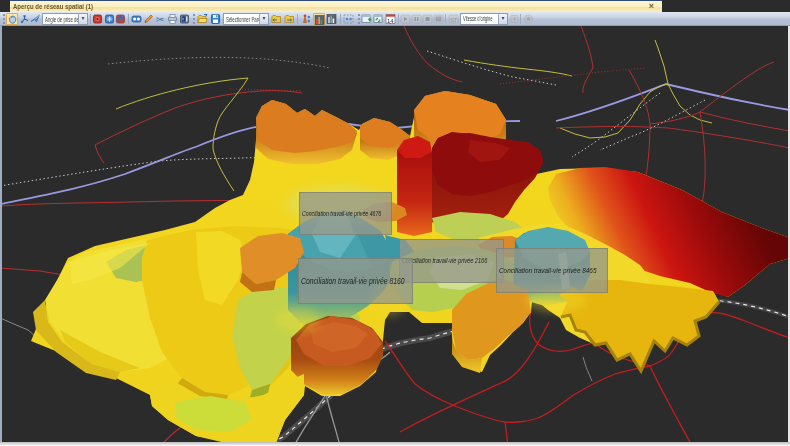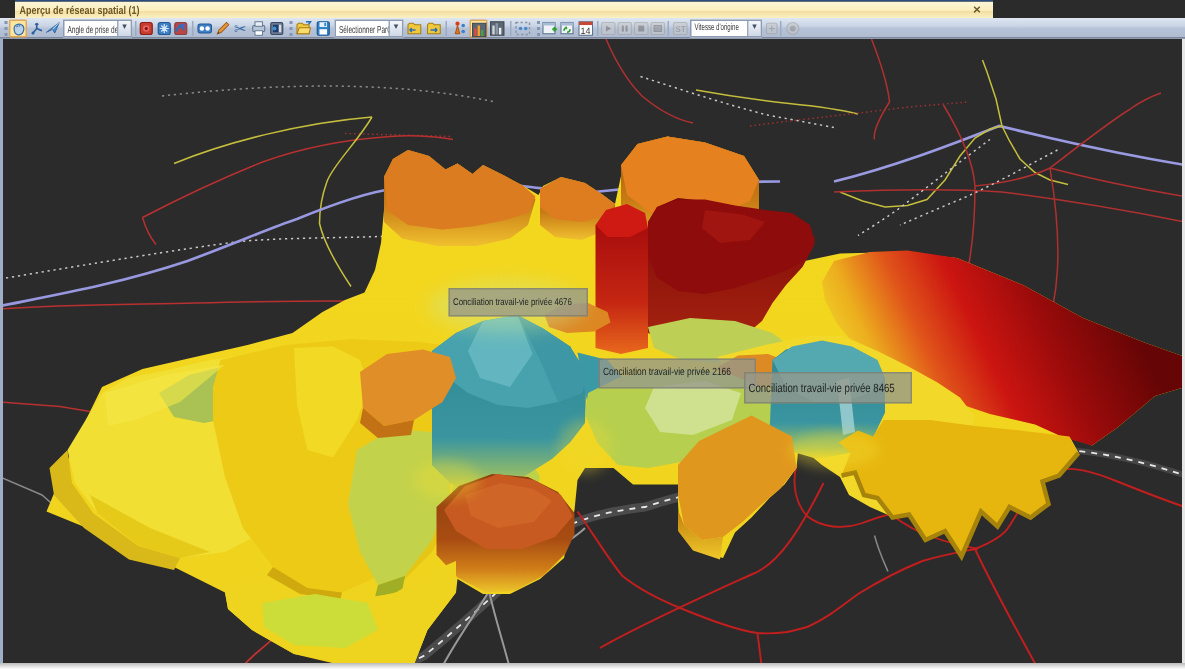--- a/index.html
+++ b/index.html
@@ -21,21 +21,21 @@
 .sel{background:#fbe6a0;border:1px solid #e0a858;border-radius:1px;}
 .combo{background:#fff;border:1px solid #8e9cb2;height:12px;color:#3a3a3a;
  padding:1px 0 0 2px;white-space:nowrap;overflow:hidden;}
 .combo .tx{display:inline-block;transform:scale(0.58,0.9);transform-origin:0 50%;}
 .combo .arr{position:absolute;right:0;top:0;width:9px;height:10px;background:linear-gradient(#f4f6fa,#cfd8e6);border-left:1px solid #9aa8be;color:#44506a;font-size:6px;text-align:center;line-height:9px;}
 .dis{opacity:.55;filter:grayscale(1);}
 #map{position:absolute;left:0;top:26px;width:790px;height:420px;}
 #lb{position:absolute;left:0;top:26px;width:2px;height:420px;background:#9fAEC6;}
 #rb{position:absolute;right:0;top:26px;width:2px;height:420px;background:#e6e6e6;}
 #bb{position:absolute;left:0;top:442px;width:790px;height:4px;background:linear-gradient(#bbb,#fdfdfd);}
-.lab{position:absolute;background:rgba(150,152,140,0.78);color:#1c2020;white-space:nowrap;padding:4px 2px;border:1px solid rgba(110,112,100,0.5);}
+.lab{position:absolute;background:rgba(150,152,140,0.78);color:#1c2020;white-space:nowrap;padding:16px 2px;border:1px solid rgba(110,112,100,0.5);font-style:italic;}
 .lab span{display:inline-block;transform:scaleX(0.8);transform-origin:0 50%;}
 </style>
 </head>
 <body>
 <div id="win">
 <div id="titlebar">
       <span id="titletext">Aperçu de réseau spatial (1)</span>
       <span id="closex">×</span>
     </div>
 <div id="toolbar">
@@ -398,18 +398,19 @@
         <polygon points="175,402 210,396 245,402 252,420 230,432 196,430 176,418" fill="#ccdd3a"></polygon>
         <polygon points="589,280 620,280 650,284 680,287 713,291 719,302 706,317 695,321 699,336 687,345 673,338 665,351 654,341 641,371 630,354 617,360 606,343 595,345 585,332 576,330 570,315 561,317 567,302 559,295 572,287 582,291" fill="#e6b60f"></polygon>
         <path d="M561,317 L570,315 L576,330 L585,332 L595,345 L606,343 L617,360 L630,354 L641,371 L654,341 L665,351 L673,338 L687,345 L699,336 L695,321 L706,317 L719,302" fill="none" stroke="#a6830a" stroke-width="3"></path>
         <ellipse cx="338" cy="204" rx="52" ry="17" fill="#cde898" opacity="0.4" filter="url(#bl6)"></ellipse>
         <ellipse cx="298" cy="320" rx="22" ry="13" fill="#f5e030" opacity="0.3" filter="url(#bl4)"></ellipse>
         <ellipse cx="390" cy="298" rx="18" ry="18" fill="#f0dc30" opacity="0.3" filter="url(#bl4)"></ellipse>
         <ellipse cx="556" cy="300" rx="30" ry="12" fill="#f5e030" opacity="0.35" filter="url(#bl4)"></ellipse>
       </svg>
 <div class="lab" style="left:299px;top:166px;font-size:6.5px;line-height:9px;width:93px"><span>Conciliation travail-vie privée 4676</span></div>
 <div class="lab" style="left:399px;top:213px;font-size:7px;line-height:10px;width:105px"><span>Conciliation travail-vie privée 2166</span></div>
+<div class="lab" style="left:298px;top:232px;font-size:8.5px;line-height:12px;width:115px"><span>Conciliation travail-vie privée 8160</span></div>
 <div class="lab" style="left:496px;top:222px;font-size:8px;line-height:11px;width:112px"><span>Conciliation travail-vie privée 8465</span></div>
 </div>
 <div id="lb"></div>
     <div id="rb"></div>
     <div id="bb"></div>
 </div>
 
 </body></html>

